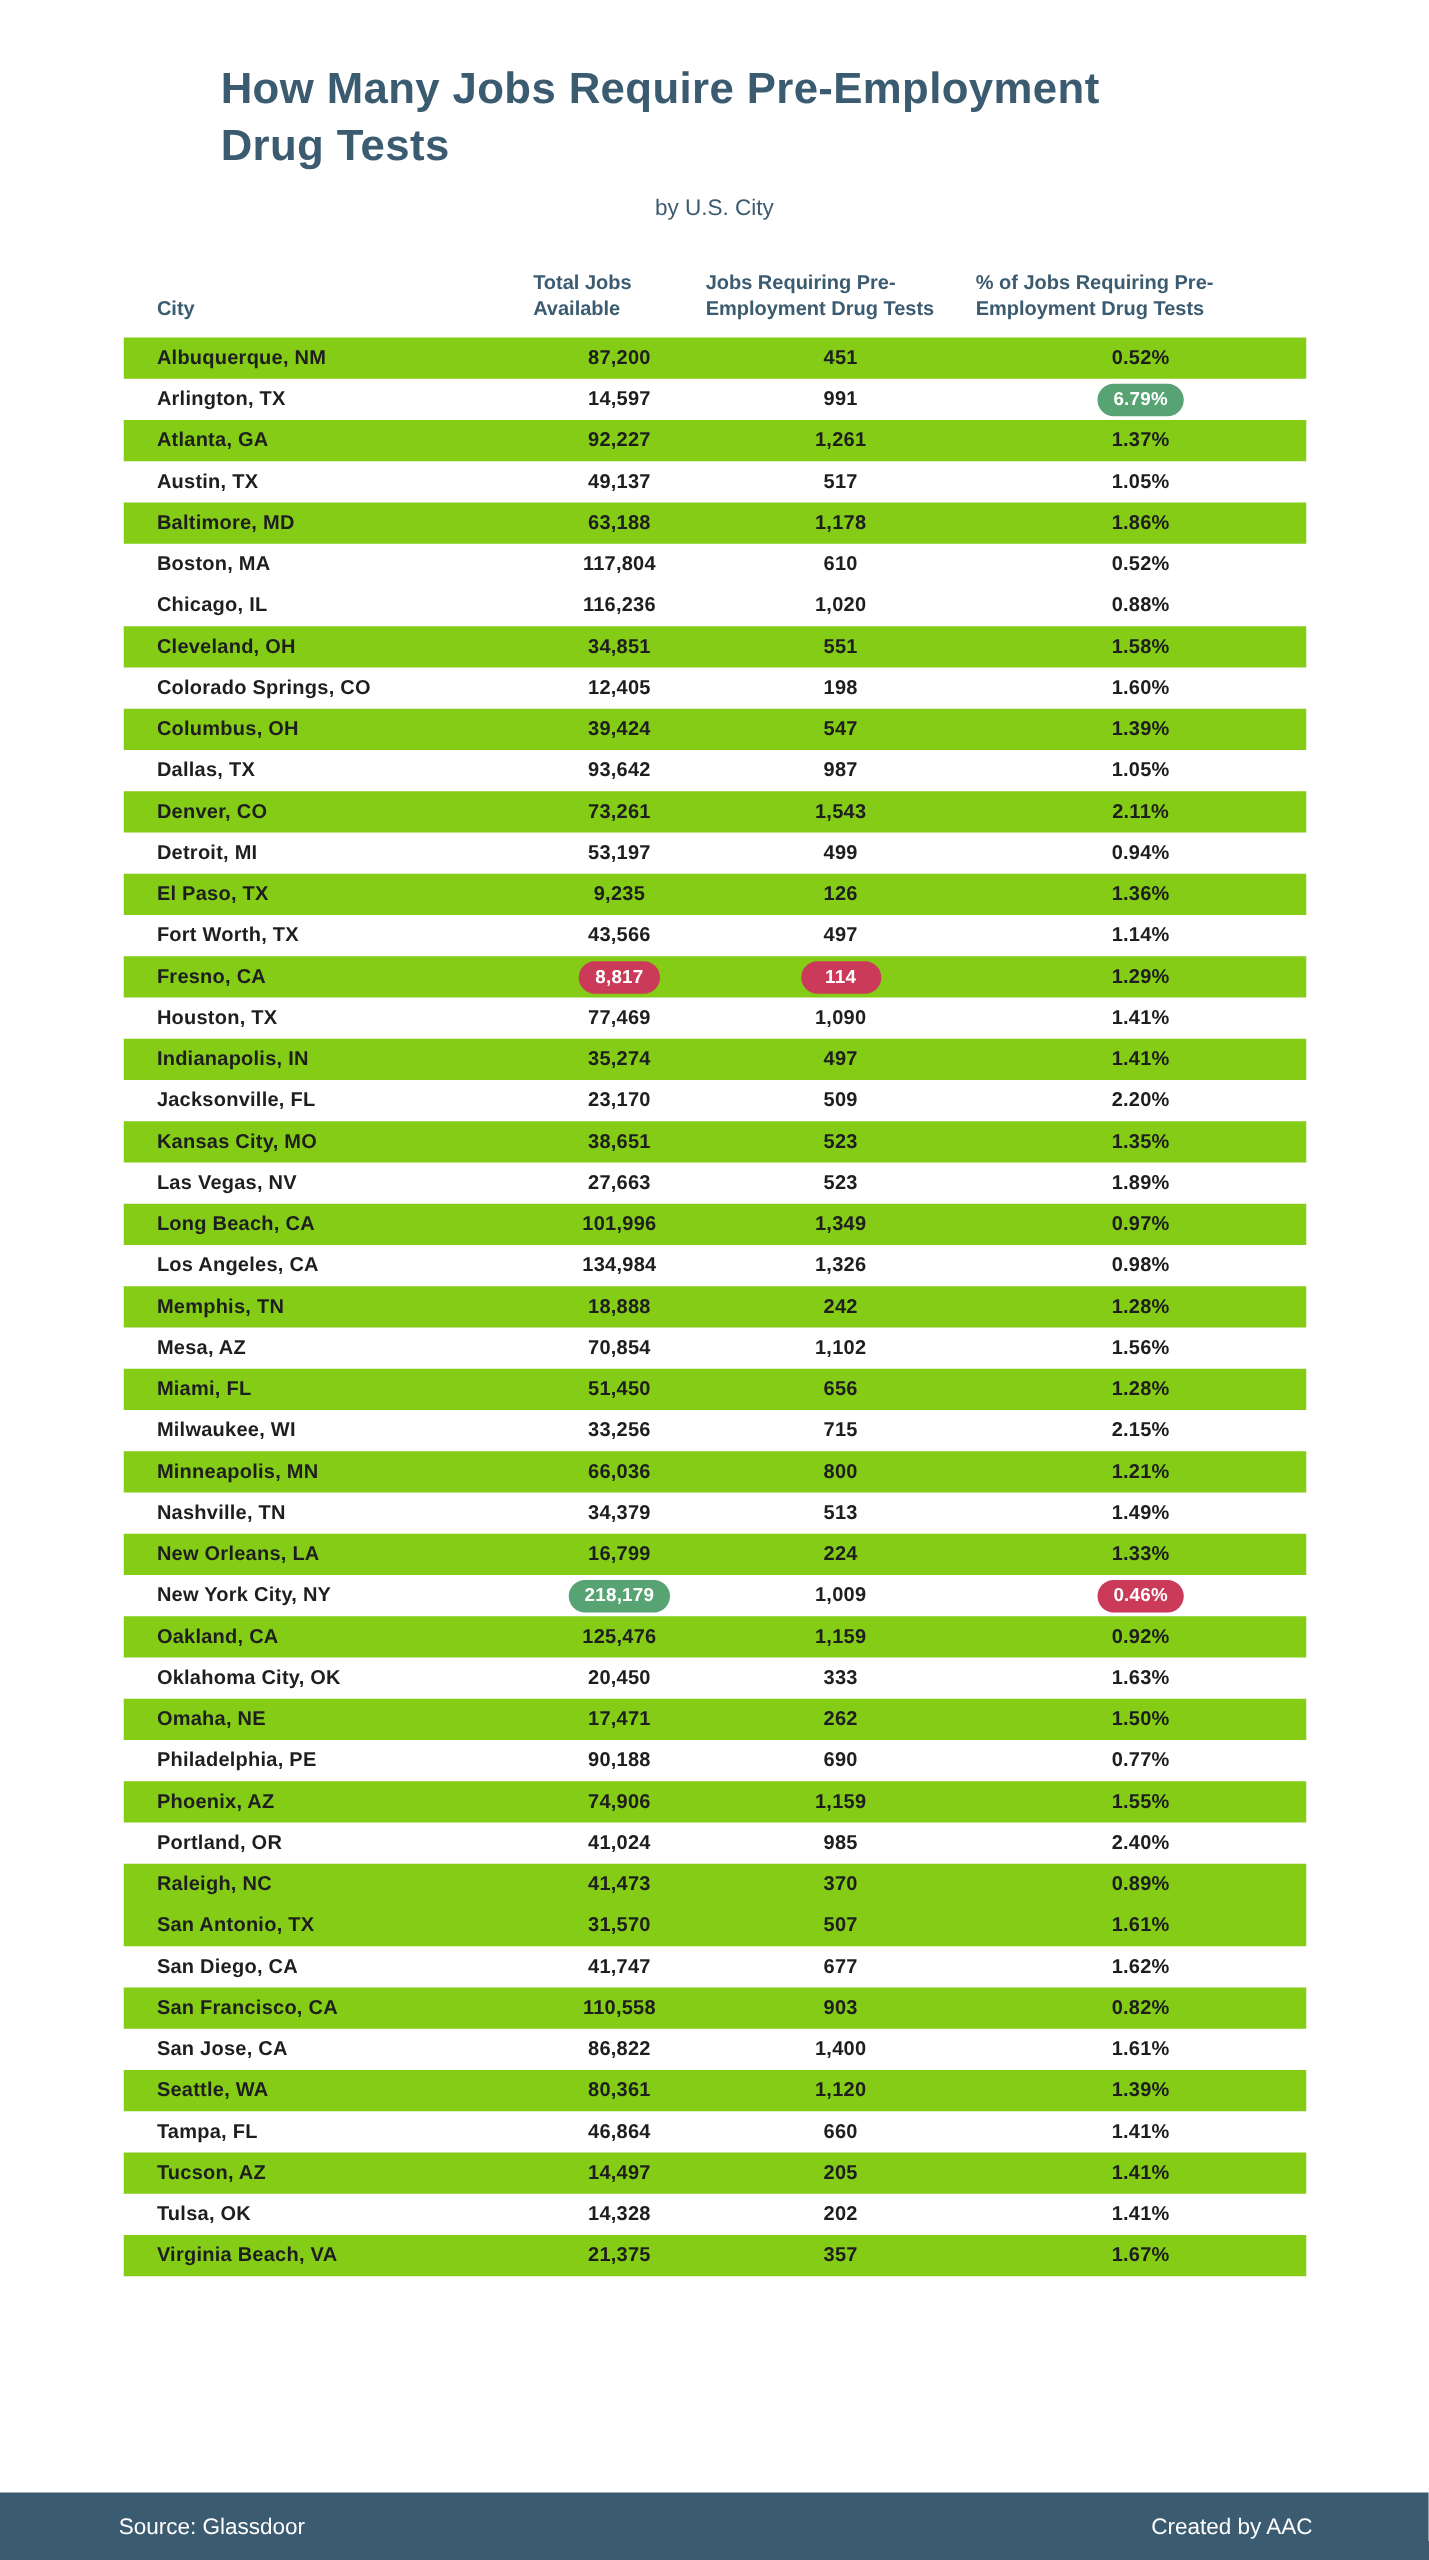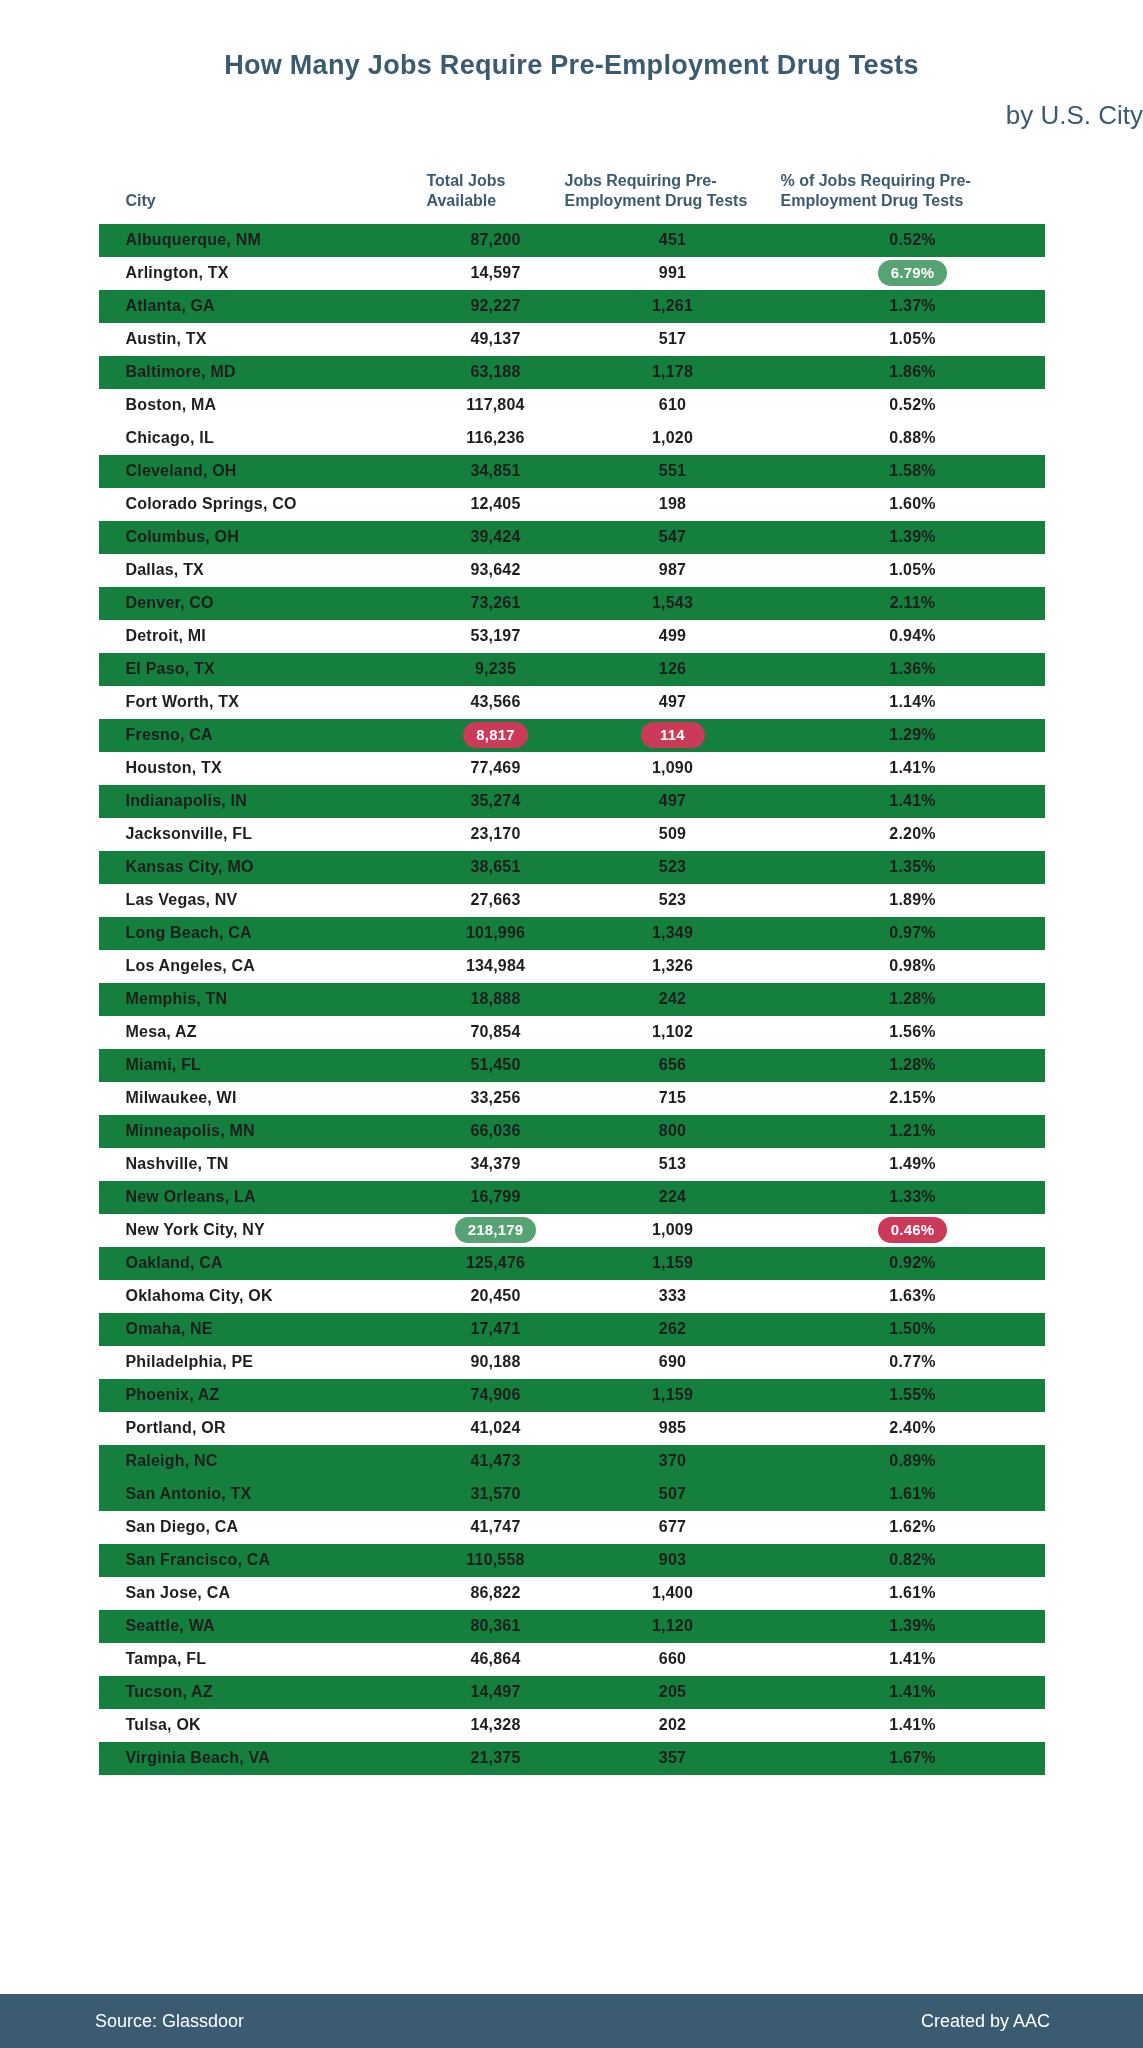--- a/index.html
+++ b/index.html
@@ -7,34 +7,33 @@
   body {
     width: 1143px;
     height: 2048px;
     background: #ffffff;
     font-family: "Liberation Sans", sans-serif;
     position: relative;
     overflow: hidden;
   }
   .title {
     color: var(--slate, #3b5b70);
-    font-size: 27px;
+    font-size: 35px;
     font-weight: 700;
-    text-align: center;
     line-height: 1.32;
     width: 790px;
     margin: 0 auto;
     padding-top: 48px;
     letter-spacing: 0.3px;
   }
   .subtitle {
     color: var(--slate, #3b5b70);
-    font-size: 26px;
+    font-size: 18px;
     font-weight: 400;
-    text-align: right;
+    text-align: center;
     margin-top: 16px;
   }
   .table {
     width: 946px;
     margin: 40px auto 0;
   }
   .thead, .row {
     display: grid;
     grid-template-columns: 328px 138px 216px 264px;
   }
@@ -49,21 +48,21 @@
   .thead .hcell { text-align: left; }
   .thead .hcell.city { text-align: left; padding-left: 27px; }
   .row {
     height: 33px;
     align-items: center;
     font-size: 16px;
     font-weight: 700;
     color: #1e1e1e;
     letter-spacing: 0.2px;
   }
-  .row.odd { background: #15803d; }
+  .row.odd { background: #84cc16; }
   .cell.city { padding-left: 27px; white-space: nowrap; }
   .cell.num { text-align: center; }
   .badge {
     display: inline-block;
     min-width: 64px;
     padding: 3px 13px;
     border-radius: 15px;
     color: #ffffff;
     font-weight: 700;
     font-size: 15px;

